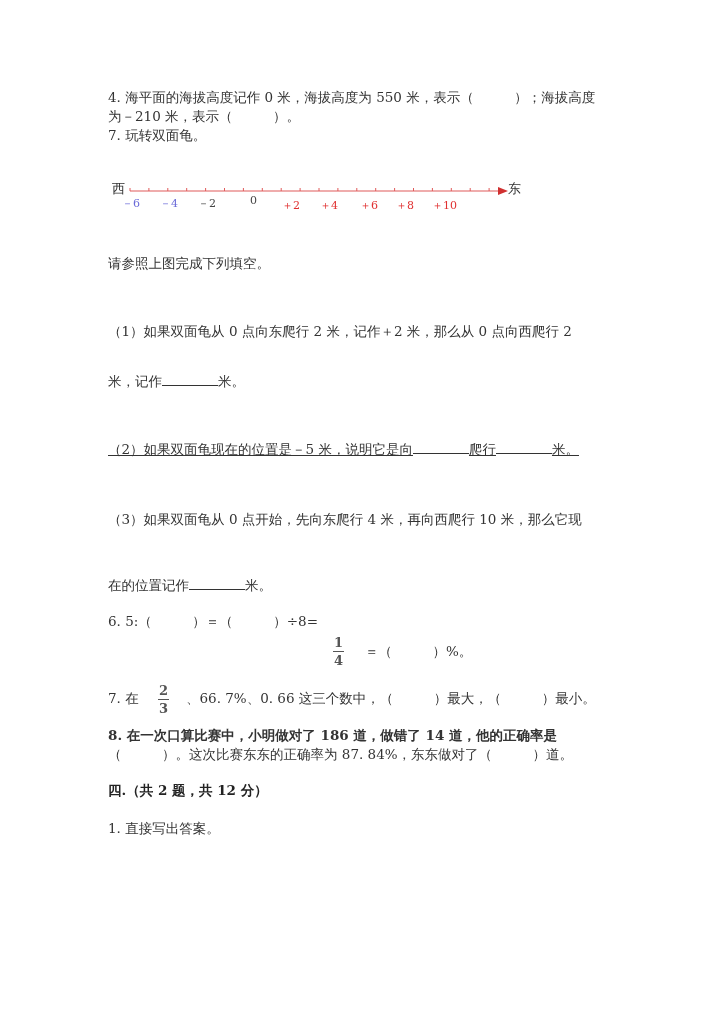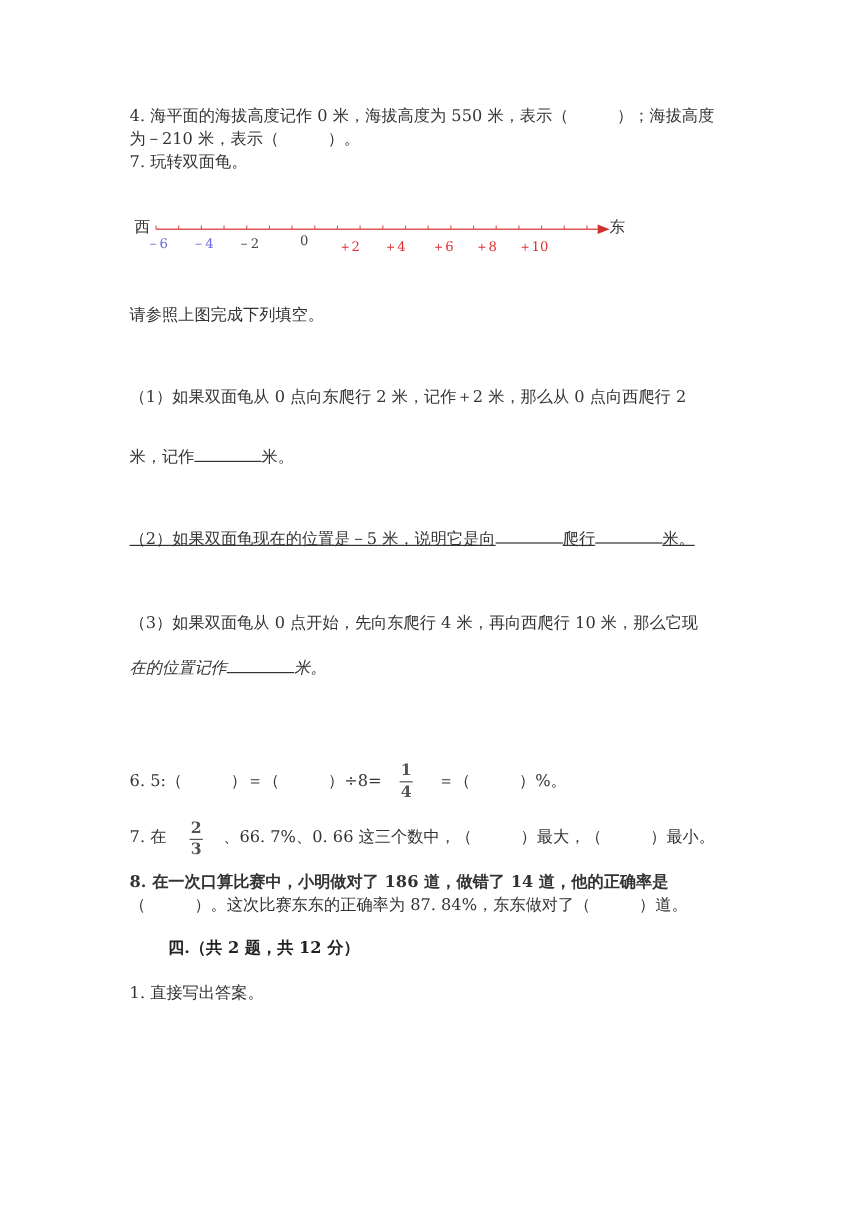--- a/index.html
+++ b/index.html
@@ -9,21 +9,21 @@
     color: #333333; font-size: 13.5px;
   }
   .line { position: absolute; left: 108px; white-space: nowrap; line-height: 18px; }
   .blank { display: inline-block; width: 56px; border-bottom: 1px solid #333; height: 12px; vertical-align: baseline; }
   .frac {
     position: absolute; text-align: center; font-size: 13px; line-height: 15px; color: #555;
     font-weight: bold;
   }
   .frac .num { display: block; border-bottom: 1px solid #555; padding: 0 1px 1px; }
   .frac .den { display: block; padding-top: 1px; }
-  .heading { font-weight: bold; color: #222; margin-left: 32px; }
+  .heading { font-weight: bold; color: #222; }
   #numberline { position: absolute; left: 110px; top: 176px; }
 </style>
 </head>
 <body>
 
 <div class="line" style="top:88px;">4. 海平面的海拔高度记作 0 米，海拔高度为 550 米，表示（　　　）；海拔高度</div>
 <div class="line" style="top:107px;">为－210 米，表示（　　　）。</div>
 
 <div class="line" style="top:126px;">7. 玩转双面龟。</div>
 
@@ -74,25 +74,25 @@
 <div class="line" style="top:322px;">（1）如果双面龟从 0 点向东爬行 2 米，记作＋2 米，那么从 0 点向西爬行 2</div>
 <div class="line" style="top:372px;">
   <span>米，记作</span><span class="blank"></span><span>米。</span>
 </div>
 
 <div class="line" style="top:440px;text-decoration:underline;">
   <span>（2）如果双面龟现在的位置是－5 米，说明它是向</span><span class="blank"></span><span>爬行</span><span class="blank"></span><span>米。</span>
 </div>
 
 <div class="line" style="top:510px;">（3）如果双面龟从 0 点开始，先向东爬行 4 米，再向西爬行 10 米，那么它现</div>
-<div class="line" style="top:548px;font-style:italic;">
+<div class="line" style="top:576px;">
   <span>在的位置记作</span><span class="blank"></span><span>米。</span>
 </div>
 
-<div class="line" style="top:642px;text-align:center;">6. 5:（　　　）＝（　　　）÷8=</div>
+<div class="line" style="top:612px;text-align:center;">6. 5:（　　　）＝（　　　）÷8=</div>
 <div class="frac" style="left:333px;top:635px;">
   <span class="num">1</span>
   <span class="den">4</span>
 </div>
 <div class="line" style="top:642px;left:365px;">＝（　　　）%。</div>
 
 <div class="line" style="top:689px;">7. 在</div>
 <div class="frac" style="left:158px;top:683px;">
   <span class="num">2</span>
   <span class="den">3</span>

